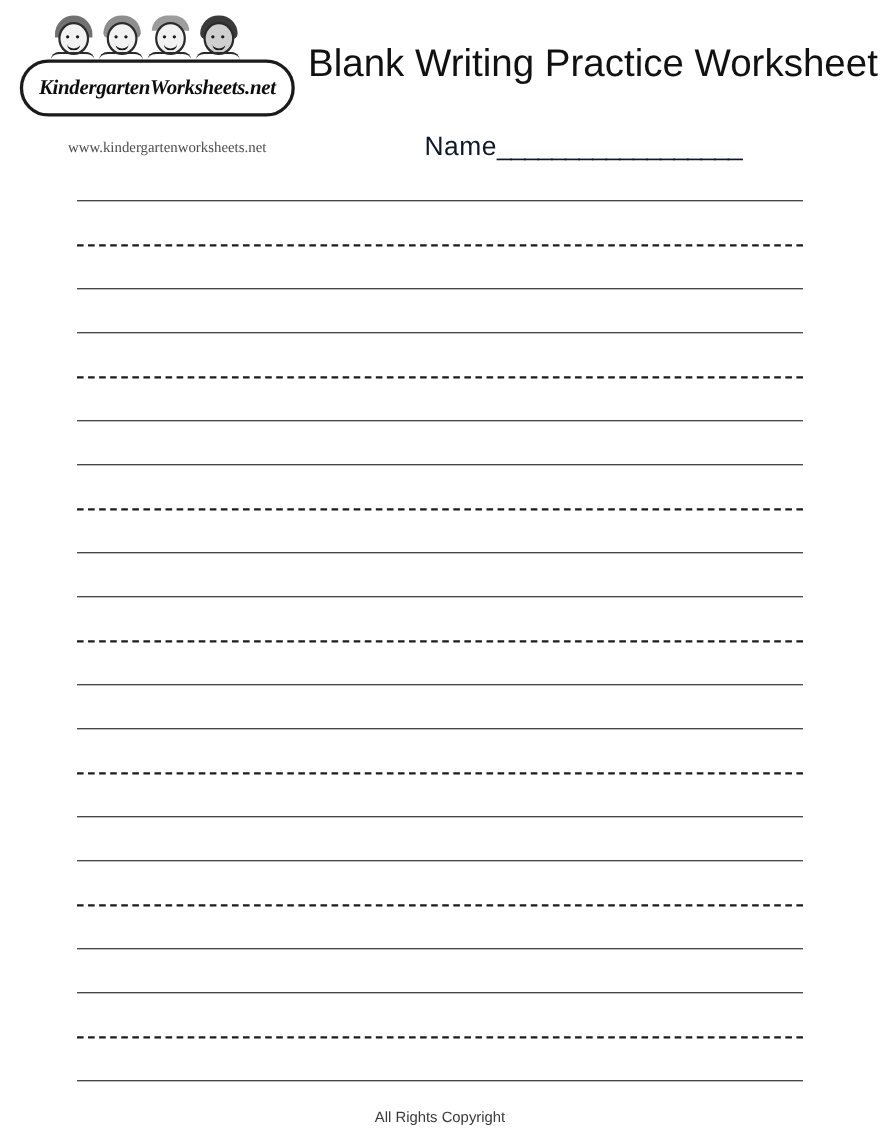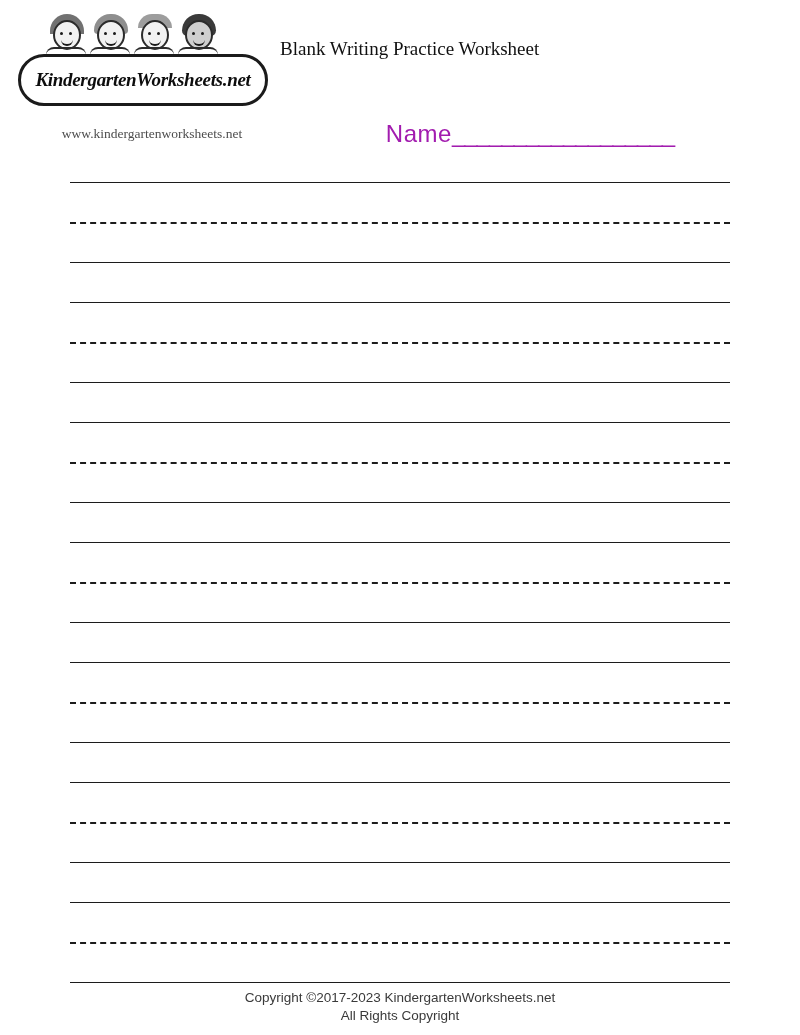--- a/index.html
+++ b/index.html
@@ -145,34 +145,34 @@
     font-size: 13.5px;
     color: #4d4d4d;
     font-family: Liberation Serif, serif;
   }
 
   .worksheet-title {
     position: absolute;
     left: 280px;
     top: 38px;
     width: 500px;
-    font-family: Liberation Serif, serif;
-    font-size: 19px;
+    font-family: Liberation Sans, sans-serif;
+    font-size: 35px;
     color: #111111;
     white-space: nowrap;
   }
 
   .name-row {
     position: absolute;
     left: 280px;
     top: 120px;
     width: 500px;
     text-align: center;
     font-size: 24px;
-    color: #a21caf;
+    color: #0f172a;
     white-space: nowrap;
   }
   .name-row .name-label { letter-spacing: 0.5px; }
   .name-row .name-blank { letter-spacing: -1px; }
 
   
   .sheet {
     position: absolute;
     left: 70px;
     top: 182px;
@@ -300,15 +300,14 @@
   </div>
   <div class="group">
     <div class="line solid top"></div>
     <div class="line dashed mid"></div>
     <div class="line solid bottom"></div>
   </div>
 
 </div>
 
 <div class="footer">
-  <div>Copyright ©2017-2023 KindergartenWorksheets.net</div>
   <div>All Rights Copyright</div>
 </div>
 
 </body></html>

